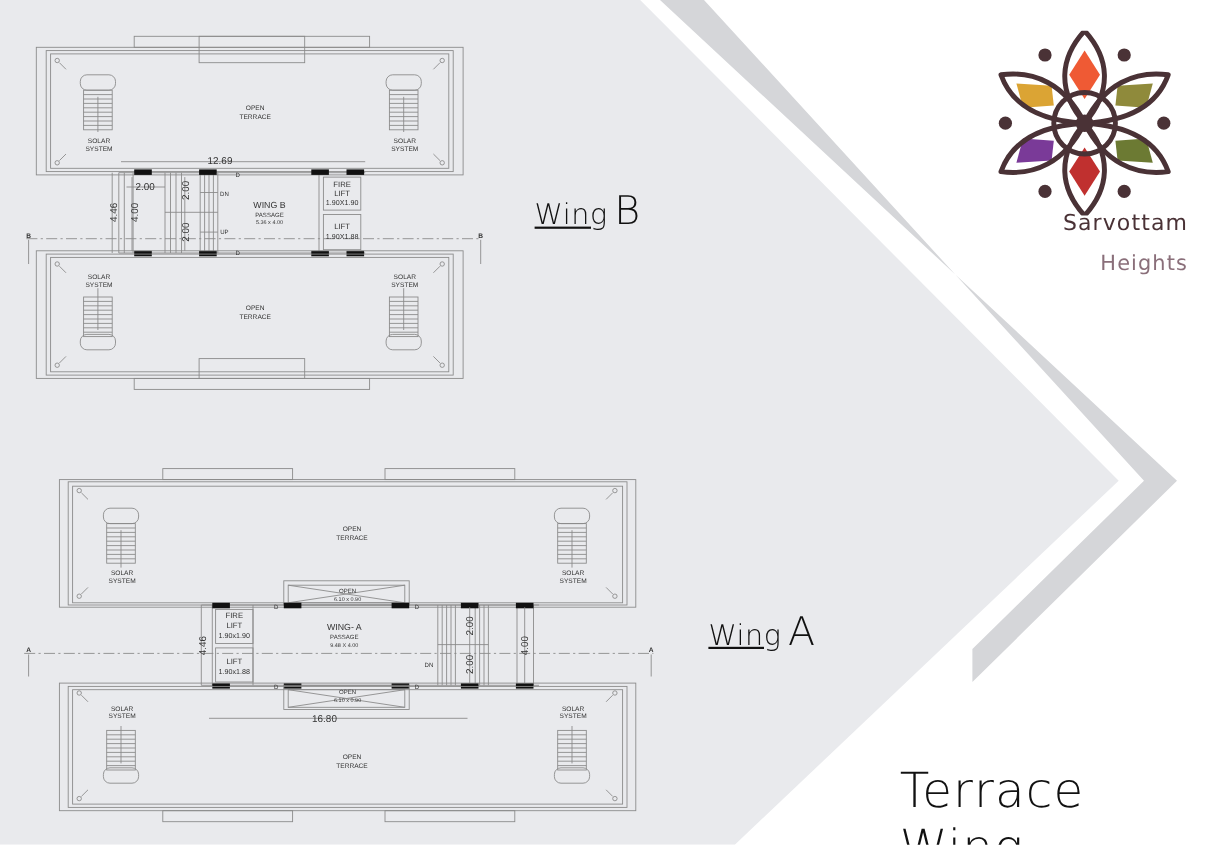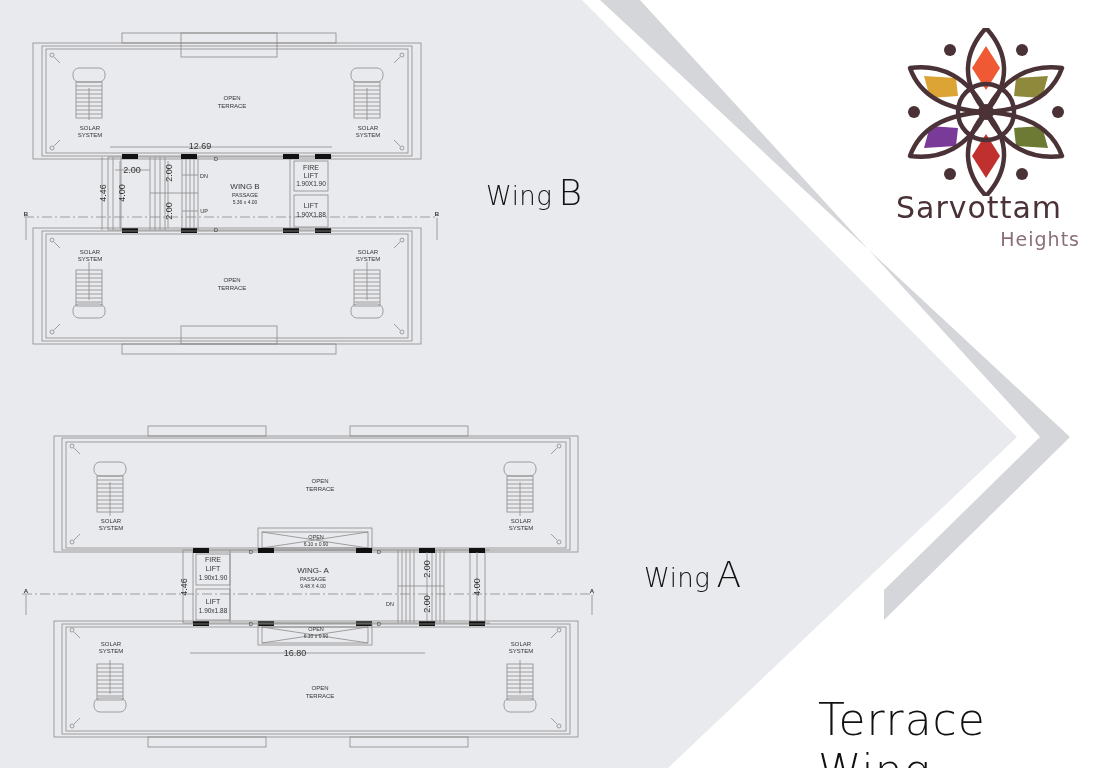--- a/index.html
+++ b/index.html
@@ -1,27 +1,27 @@
 <!DOCTYPE html>
 <html><head>
 <meta charset="utf-8">
 <style>
   html,body{margin:0;padding:0;}
   body{width:1099px;height:768px;position:relative;overflow:hidden;background:#ffffff;font-family:"DejaVu Sans",sans-serif;}
   .bg{position:absolute;left:0;top:0;width:1099px;height:768px;}
   .plan{position:absolute;left:0;top:0;width:1099px;height:768px;}
   .plan text{font-family:"Liberation Sans",sans-serif;fill:#333;}
   .wing-label{position:absolute;font-family:"DejaVu Sans",sans-serif;color:#111;font-weight:300;letter-spacing:0.5px;}
-  .wing-label .w{font-size:26px;}
+  .wing-label .w{font-size:26px;text-decoration:underline;}
   .wing-label .l{font-size:36px;margin-left:6px;}
   #wing-b{left:486px;top:172px;}
   #wing-a{left:644px;top:554px;}
   #title{position:absolute;left:818px;top:694px;font-family:"DejaVu Sans",sans-serif;font-size:44px;color:#111;font-weight:300;letter-spacing:1px;}
   #logo{position:absolute;left:906px;top:28px;width:160px;height:168px;}
-  #brand-name{position:absolute;left:896px;top:190px;width:184px;text-align:left;font-family:"DejaVu Sans",sans-serif;font-size:30px;color:#4a3236;letter-spacing:1px;}
+  #brand-name{position:absolute;left:896px;top:190px;width:184px;text-align:right;font-family:"DejaVu Sans",sans-serif;font-size:20px;color:#4a3236;letter-spacing:1px;}
   #brand-sub{position:absolute;left:896px;top:228px;width:184px;text-align:right;font-family:"DejaVu Sans",sans-serif;font-size:19px;color:#8a6f7a;letter-spacing:1px;}
 </style>
 </head>
 <body>
 
 <svg class="bg" viewBox="0 0 1099 768">
   <polygon points="0,0 582,0 1017,437 668,768 0,768" fill="#e9eaed"></polygon>
   <polygon points="600,0 640,0 1040,437 884,590 884,620 1070,437" fill="#d5d6d9"></polygon>
 </svg>
 

